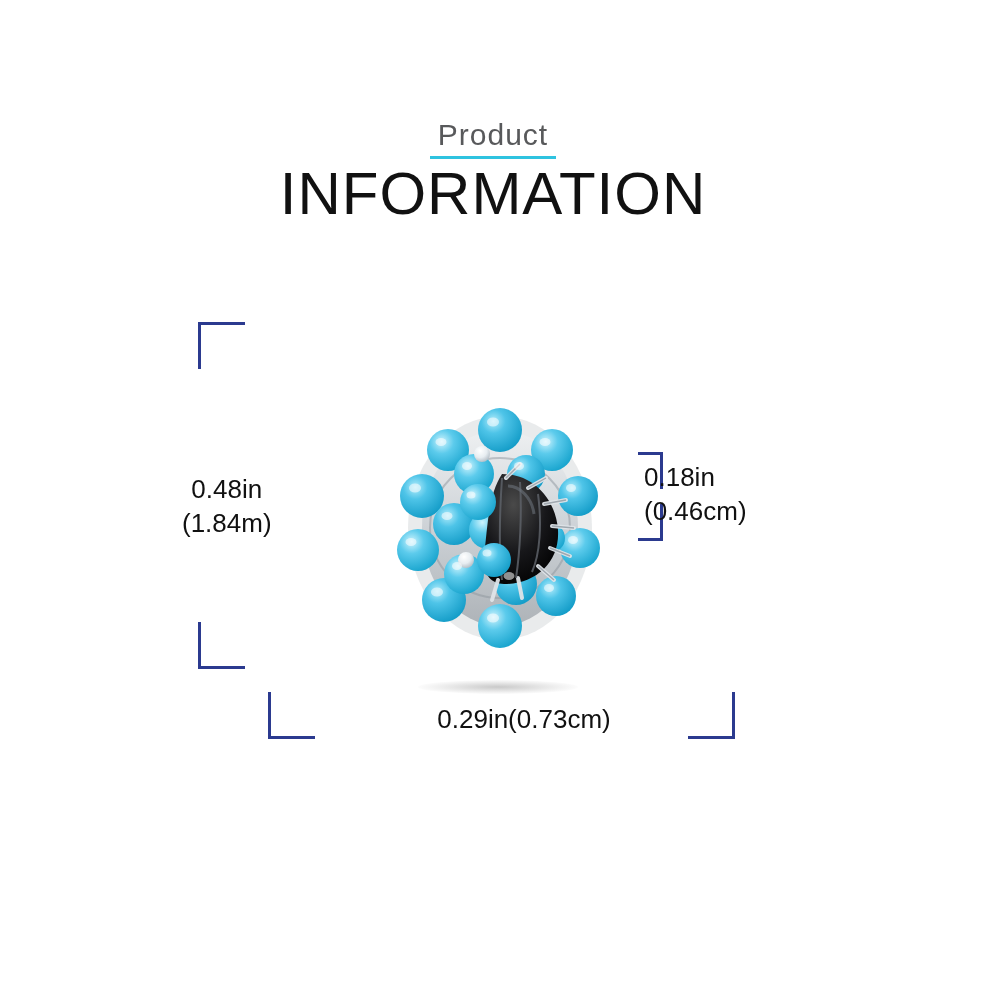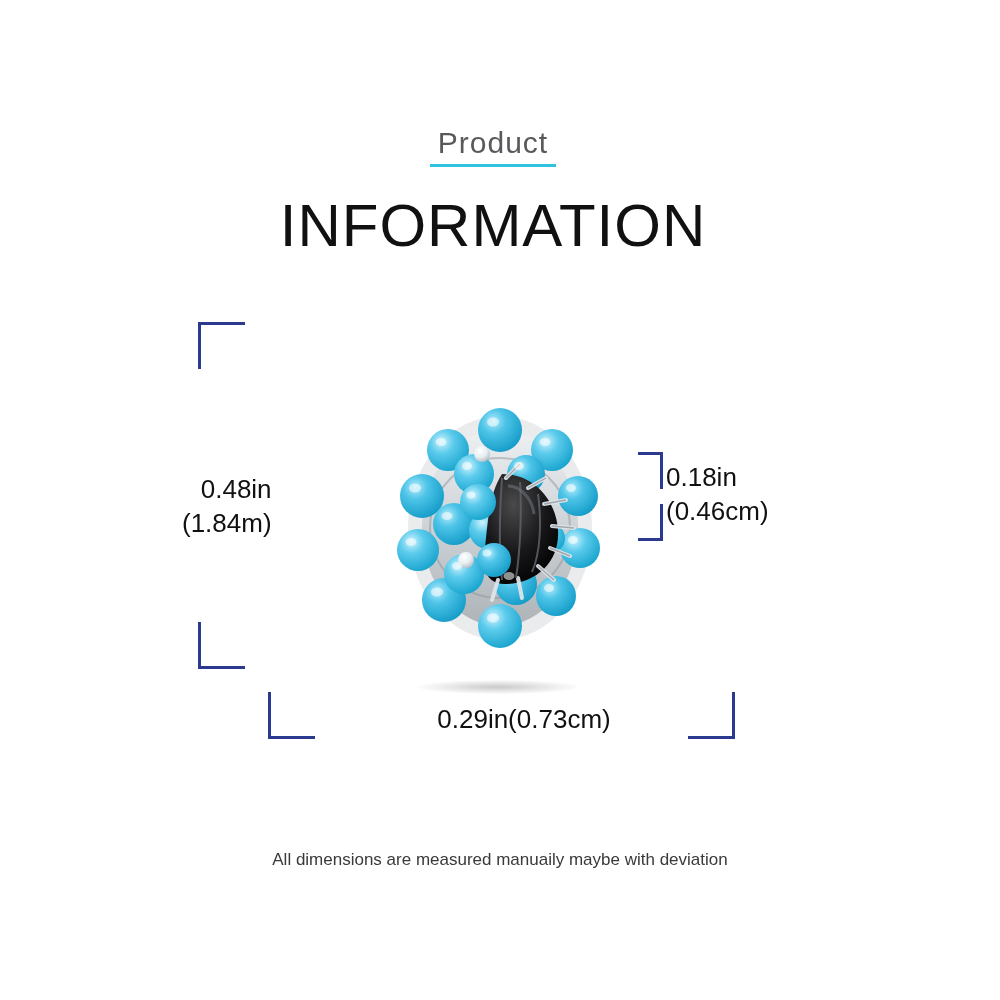--- a/index.html
+++ b/index.html
@@ -13,36 +13,36 @@
     position: relative;
     overflow: hidden;
     font-family: "Liberation Sans", sans-serif;
     color: #1a1a1a;
   }
 
   
   .header {
     position: absolute;
     left: 0;
-    top: 126px;
+    top: 118px;
     width: 986px;
     text-align: center;
   }
   .header-sub {
     display: inline-block;
     font-size: 30px;
     letter-spacing: 1px;
     color: #58595b;
     font-weight: 400;
     padding: 0 8px 4px 8px;
     border-bottom: 3px solid #2fc3e0;
     line-height: 34px;
   }
   .header-main {
-    margin-top: 28px;
+    margin-top: 4px;
     font-size: 60px;
     letter-spacing: 1px;
     color: #111111;
     font-weight: 400;
     line-height: 62px;
   }
 
   
   .bracket {
     position: absolute;
@@ -67,22 +67,22 @@
   #br-right-bot { left: 638px; top: 504px; border-right-width: 3px; border-bottom-width: 3px; width: 22px; height: 34px;}
 
   
   .dim {
     position: absolute;
     font-size: 26px;
     color: #111111;
     line-height: 34px;
     white-space: nowrap;
   }
-  #dim-left { left: 182px; top: 472px; text-align: right; }
-  #dim-right { left: 666px; top: 460px; text-align: left; }
+  #dim-left { left: 182px; top: 472px; text-align: center; }
+  #dim-right { left: 644px; top: 460px; text-align: left; }
   #dim-bottom { left: 0; top: 702px; width: 1000px; text-align: center; padding-left: 24px; }
 
   
   .product-wrap {
     position: absolute;
     left: 370px;
     top: 378px;
     width: 260px;
     height: 300px;
   }
@@ -264,14 +264,13 @@
       <ellipse cx="77" cy="138" rx="5.5" ry="4"></ellipse>
       <ellipse cx="87" cy="188" rx="5" ry="4"></ellipse>
       <ellipse cx="139" cy="198" rx="5.5" ry="4"></ellipse>
       <ellipse cx="101" cy="117" rx="4.5" ry="3.5"></ellipse>
       <ellipse cx="117" cy="175" rx="4.5" ry="3.5"></ellipse>
     </g>
   </svg>
 </div>
 
 <div class="footnote">
-  <div>All dimensions are measured manuaily maybe with deviation</div>
 </div>
 
 </body></html>

